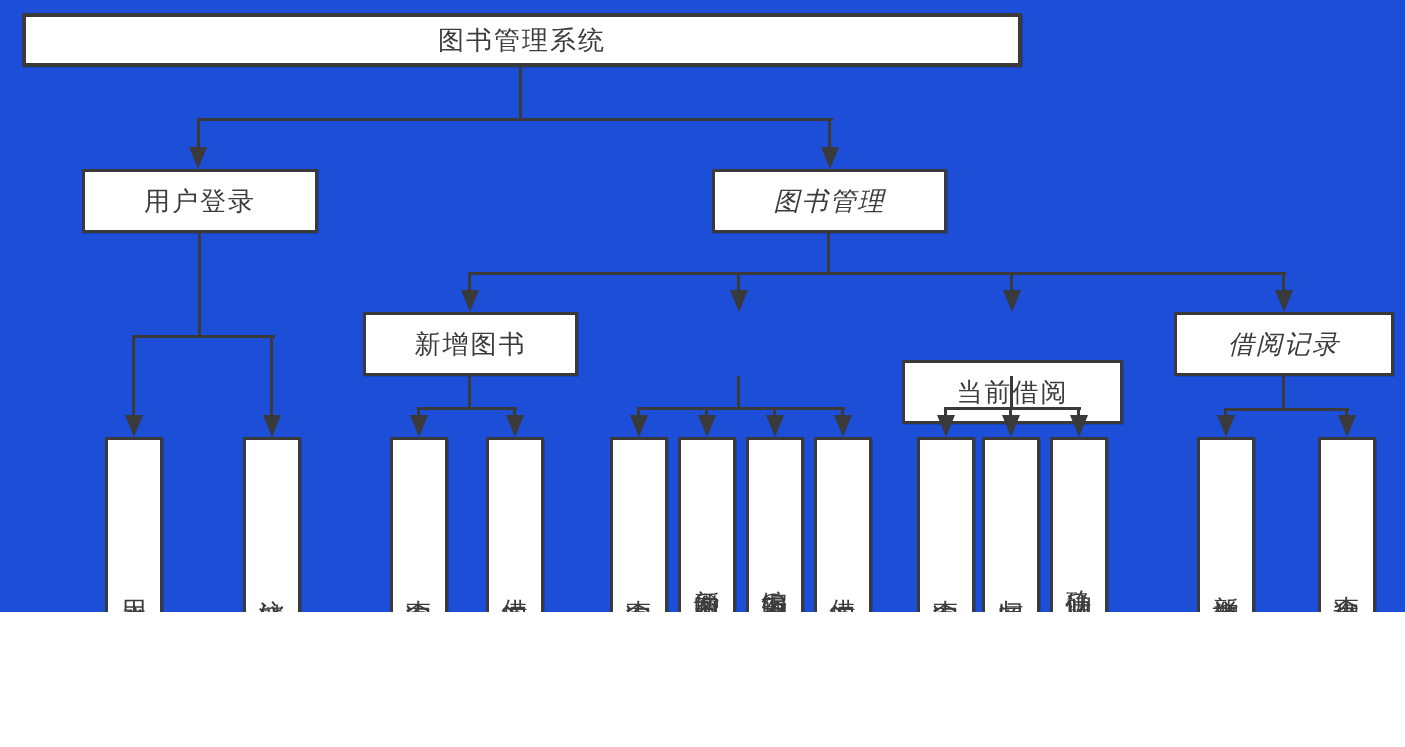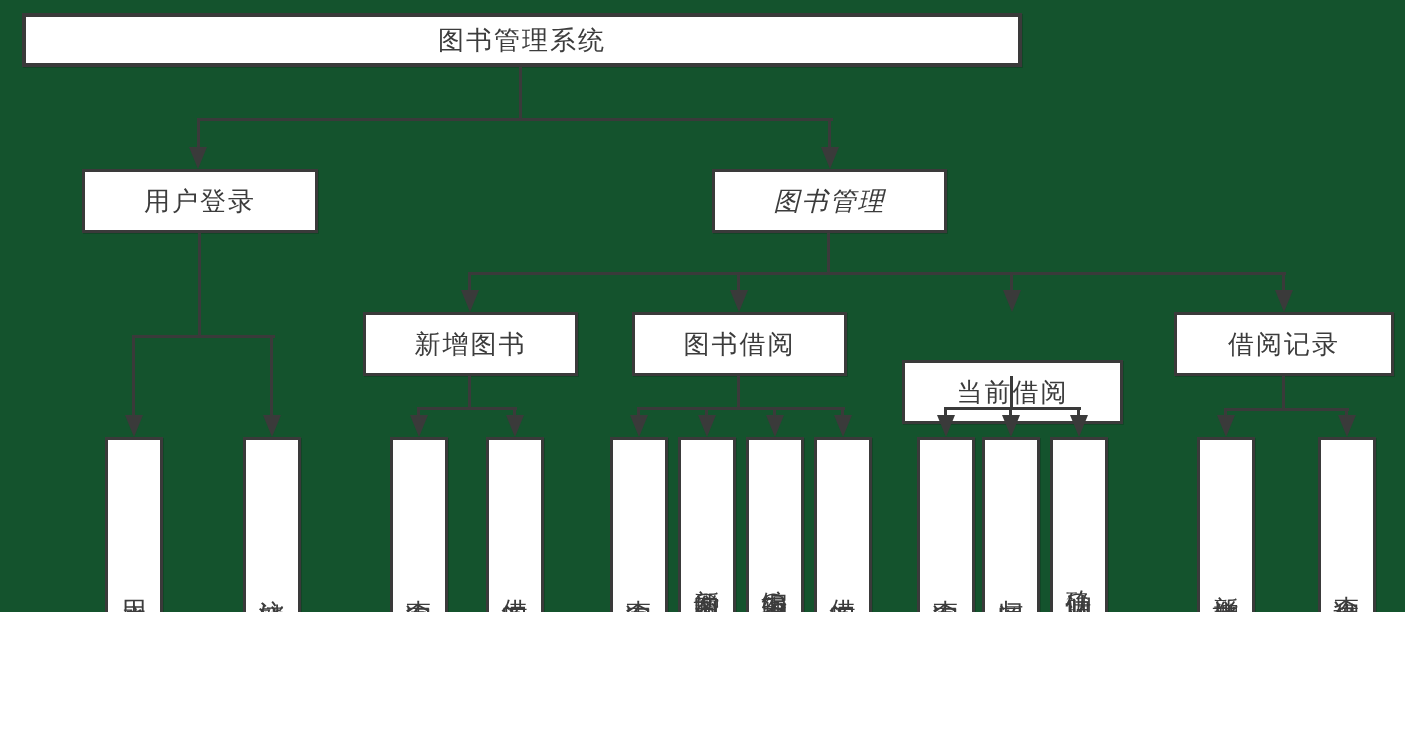--- a/index.html
+++ b/index.html
@@ -1,20 +1,20 @@
 <!DOCTYPE html>
 <html><head>
 <meta charset="utf-8">
 <style>
   html, body { margin: 0; padding: 0; background: #ffffff; }
   .canvas {
     position: relative;
     width: 1405px;
     height: 612px;
-    background: #14532d;
+    background: #1d4ed8;
     font-family: "Liberation Sans", "DejaVu Sans", sans-serif;
     overflow: hidden;
   }
   
   .node {
     position: absolute;
     box-sizing: border-box;
     border: 3px solid #3a3a3a;
     background: #ffffff;
     display: flex;
@@ -103,27 +103,24 @@
   <div class="ln" style="left:737px;top:272px;width:3px;height:20px;"></div>
   <div class="arr" style="left:730px;top:290px;"></div>
   <div class="ln" style="left:1010px;top:272px;width:3px;height:20px;"></div>
   <div class="arr" style="left:1003px;top:290px;"></div>
   <div class="ln" style="left:1282px;top:272px;width:3px;height:20px;"></div>
   <div class="arr" style="left:1275px;top:290px;"></div>
 
   <div class="node" style="left:363px;top:312px;width:215px;height:64px;">
     <span>新增图书</span>
   </div>
-  <div class="node" style="left:632px;top:312px;width:215px;height:64px;">
-    <span>图书借阅</span>
-  </div>
   <div class="node" style="left:902px;top:312px;width:221px;height:64px;margin-top:48px;">
     <span>当前借阅</span>
   </div>
-  <div class="node" style="left:1174px;top:312px;width:220px;height:64px;">
+  <div class="node" style="left:1174px;top:312px;width:220px;height:64px;font-style:italic;">
     <span>借阅记录</span>
   </div>
 
   <div class="ln" style="left:468px;top:376px;width:3px;height:34px;"></div>
   <div class="ln" style="left:417px;top:407px;width:100px;height:3px;"></div>
   <div class="ln" style="left:417px;top:407px;width:3px;height:10px;"></div>
   <div class="arr" style="left:410px;top:415px;"></div>
   <div class="ln" style="left:513px;top:407px;width:3px;height:10px;"></div>
   <div class="arr" style="left:506px;top:415px;"></div>
 

